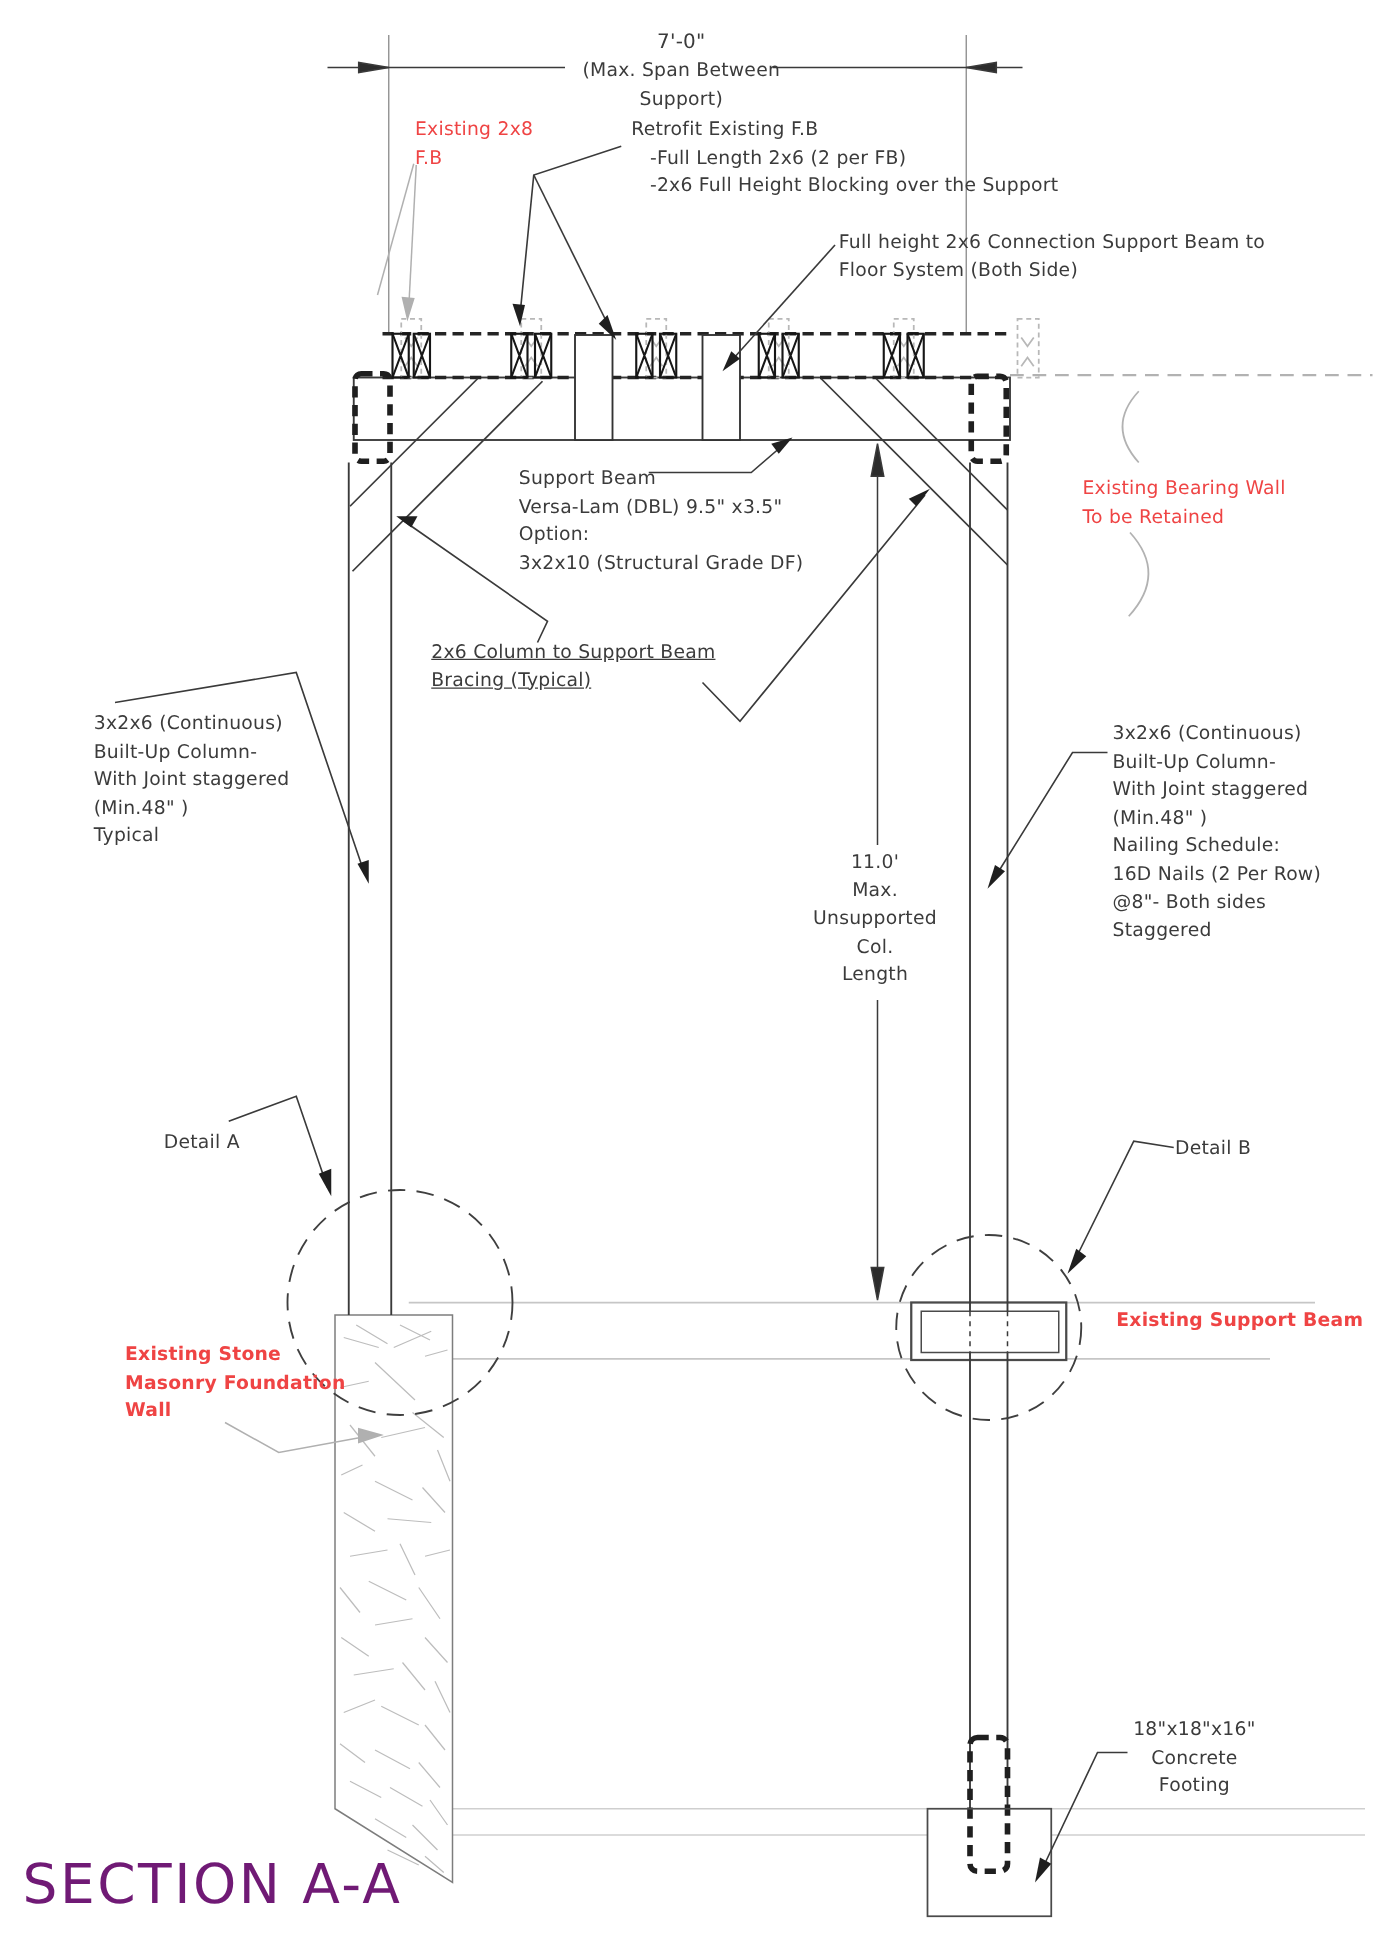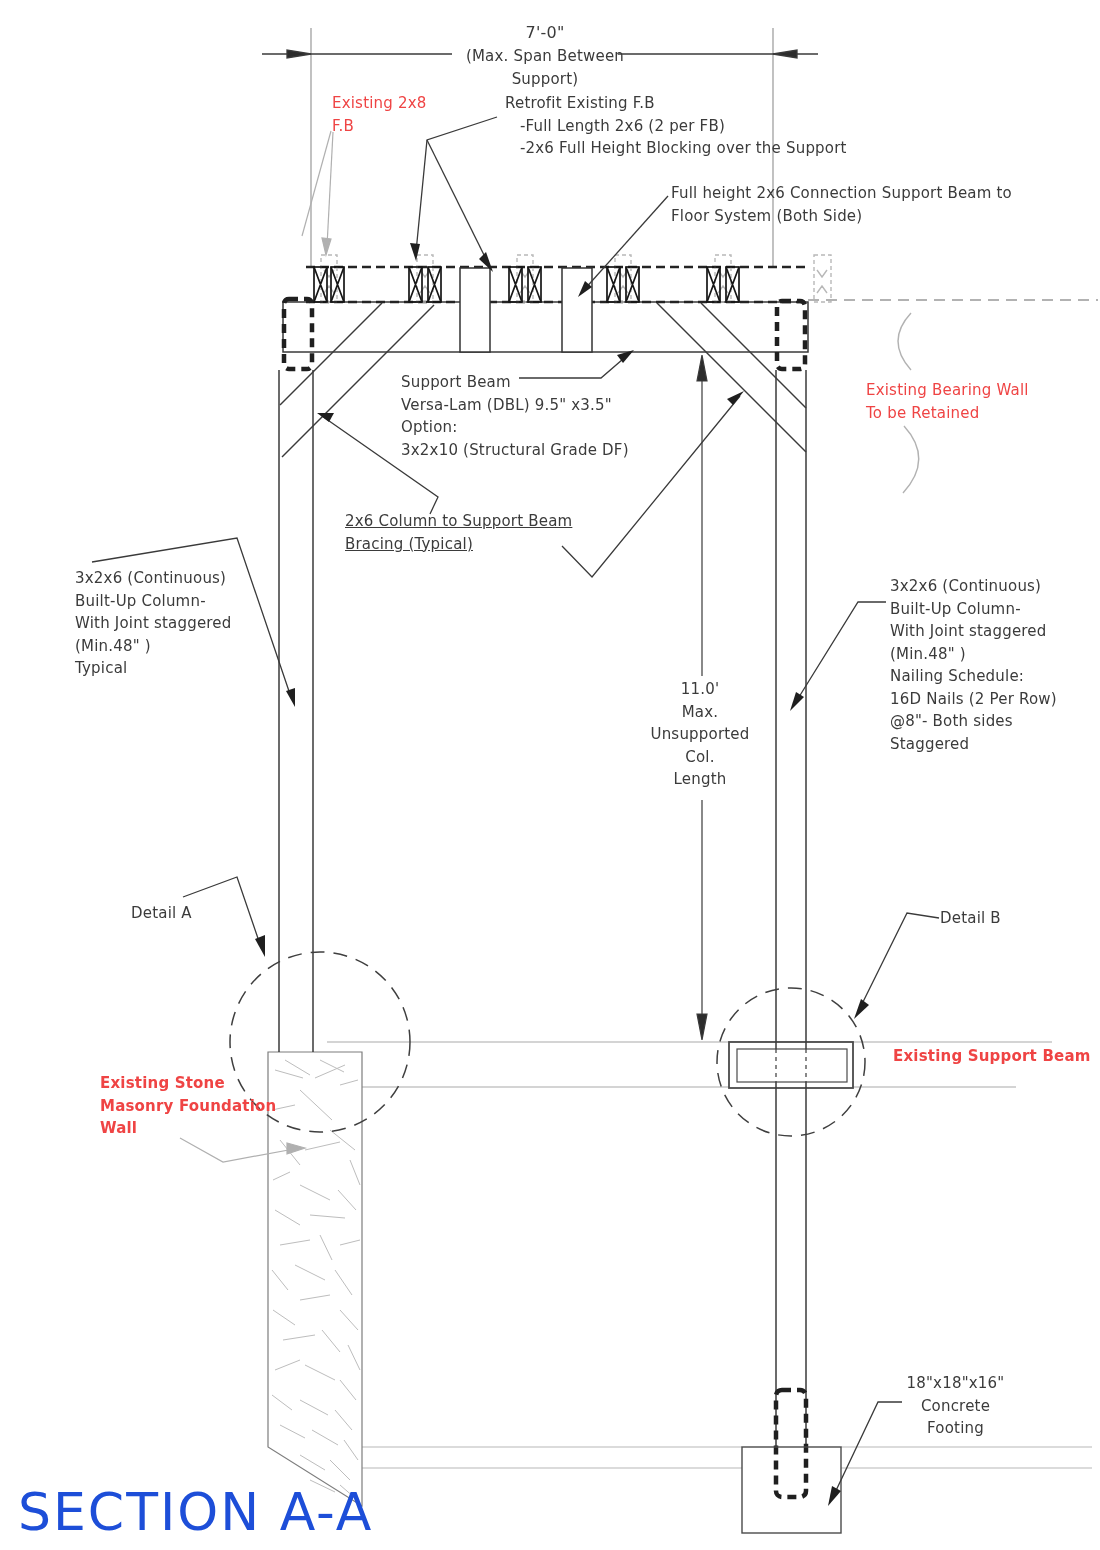--- a/index.html
+++ b/index.html
@@ -9,21 +9,21 @@
   }
   .canvas svg{position:absolute;left:0;top:0;}
   .label{
     position:absolute;font-size:15px;line-height:1.5;color:#3b3b3b;
     white-space:pre;letter-spacing:0.2px;
   }
   .gray{color:#ef4444;}
   .center{text-align:center;}
   .dimval{font-size:16px;}
   .title{
-    position:absolute;font-size:52px;color:#1d4ed8;letter-spacing:2px;white-space:pre;
+    position:absolute;font-size:44px;color:#701a75;letter-spacing:2px;white-space:pre;
   }
 </style>
 </head>
 <body>
 
 <div class="canvas">
 
 <svg width="1100" height="1550" viewBox="0 0 1100 1550">
 
   <g stroke="#8f8f8f" stroke-width="1.1" fill="none">
@@ -216,21 +216,21 @@
 <div class="label gray" style="left:332px;top:92px;">Existing 2x8
 F.B</div>
 
 <div class="label" style="left:505px;top:92px;">Retrofit Existing F.B
    -Full Length 2x6 (2 per FB)
    -2x6 Full Height Blocking over the Support</div>
 
 <div class="label" style="left:671px;top:182px;">Full height 2x6 Connection Support Beam to
 Floor System (Both Side)</div>
 
-<div class="label" style="left:401px;top:371px;">Support Beam
+<div class="label" style="left:415px;top:371px;">Support Beam
 Versa-Lam (DBL) 9.5" x3.5"
 Option:
 3x2x10 (Structural Grade DF)</div>
 
 <div class="label gray" style="left:866px;top:379px;">Existing Bearing Wall
 To be Retained</div>
 
 <div class="label" style="left:345px;top:510px;text-decoration:underline;">2x6 Column to Support Beam
 Bracing (Typical)</div>
 

